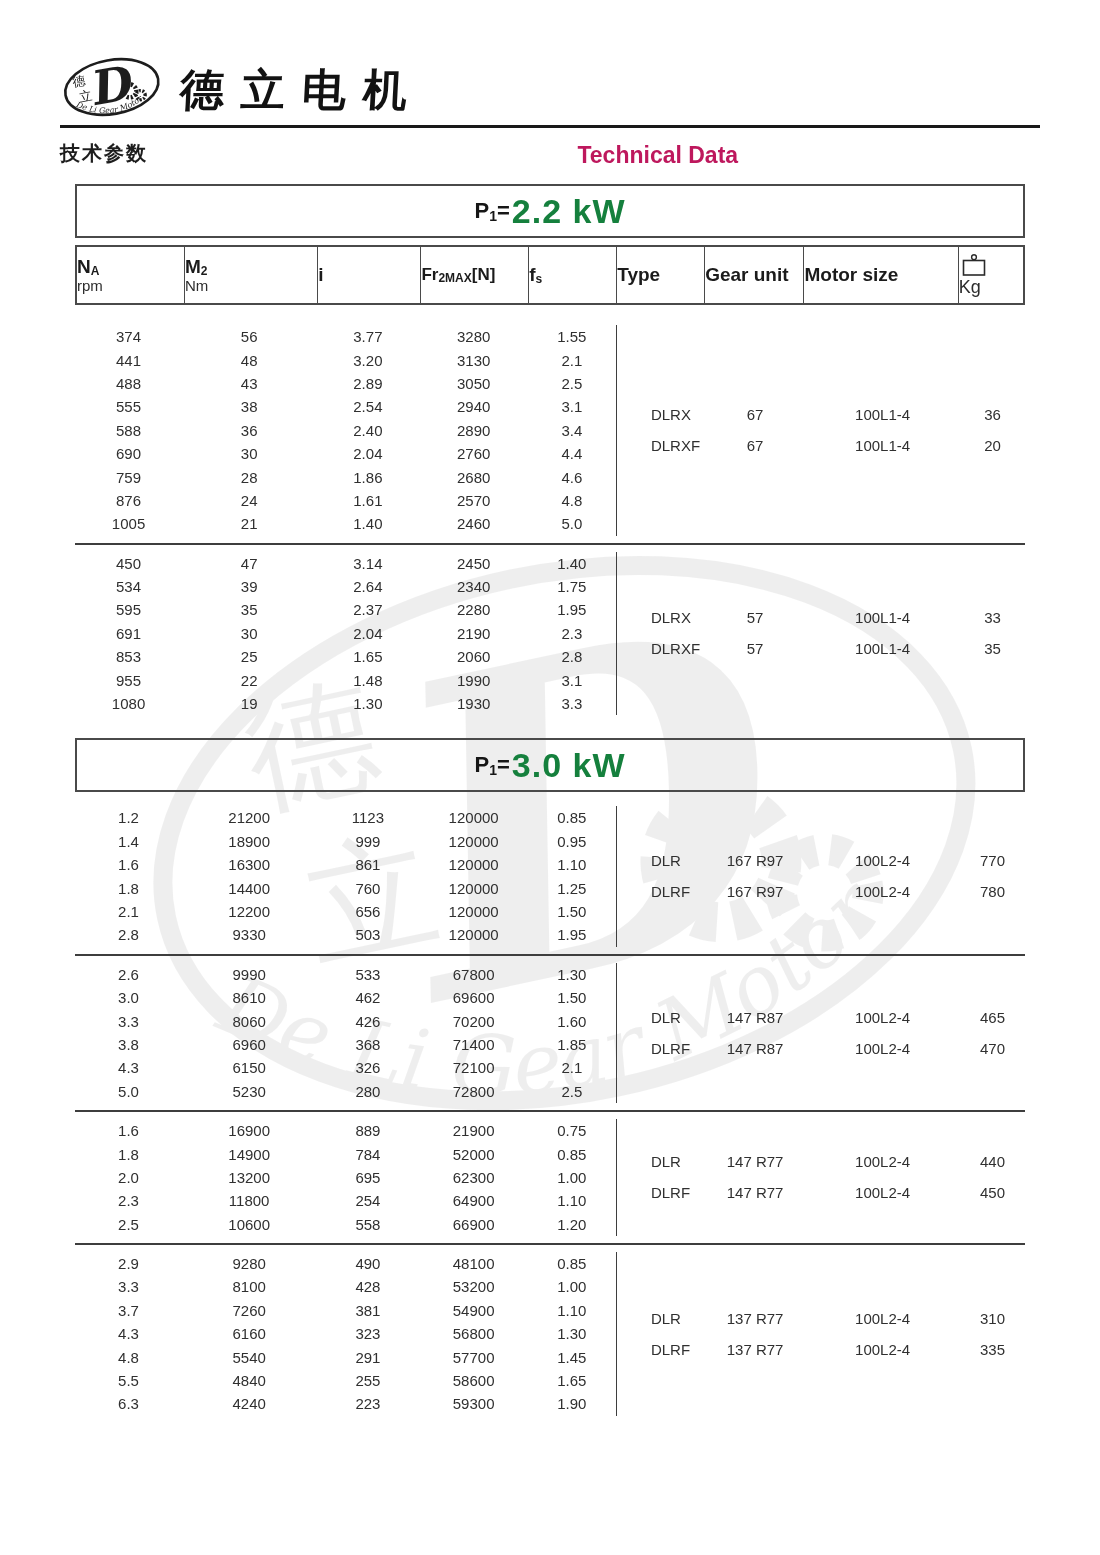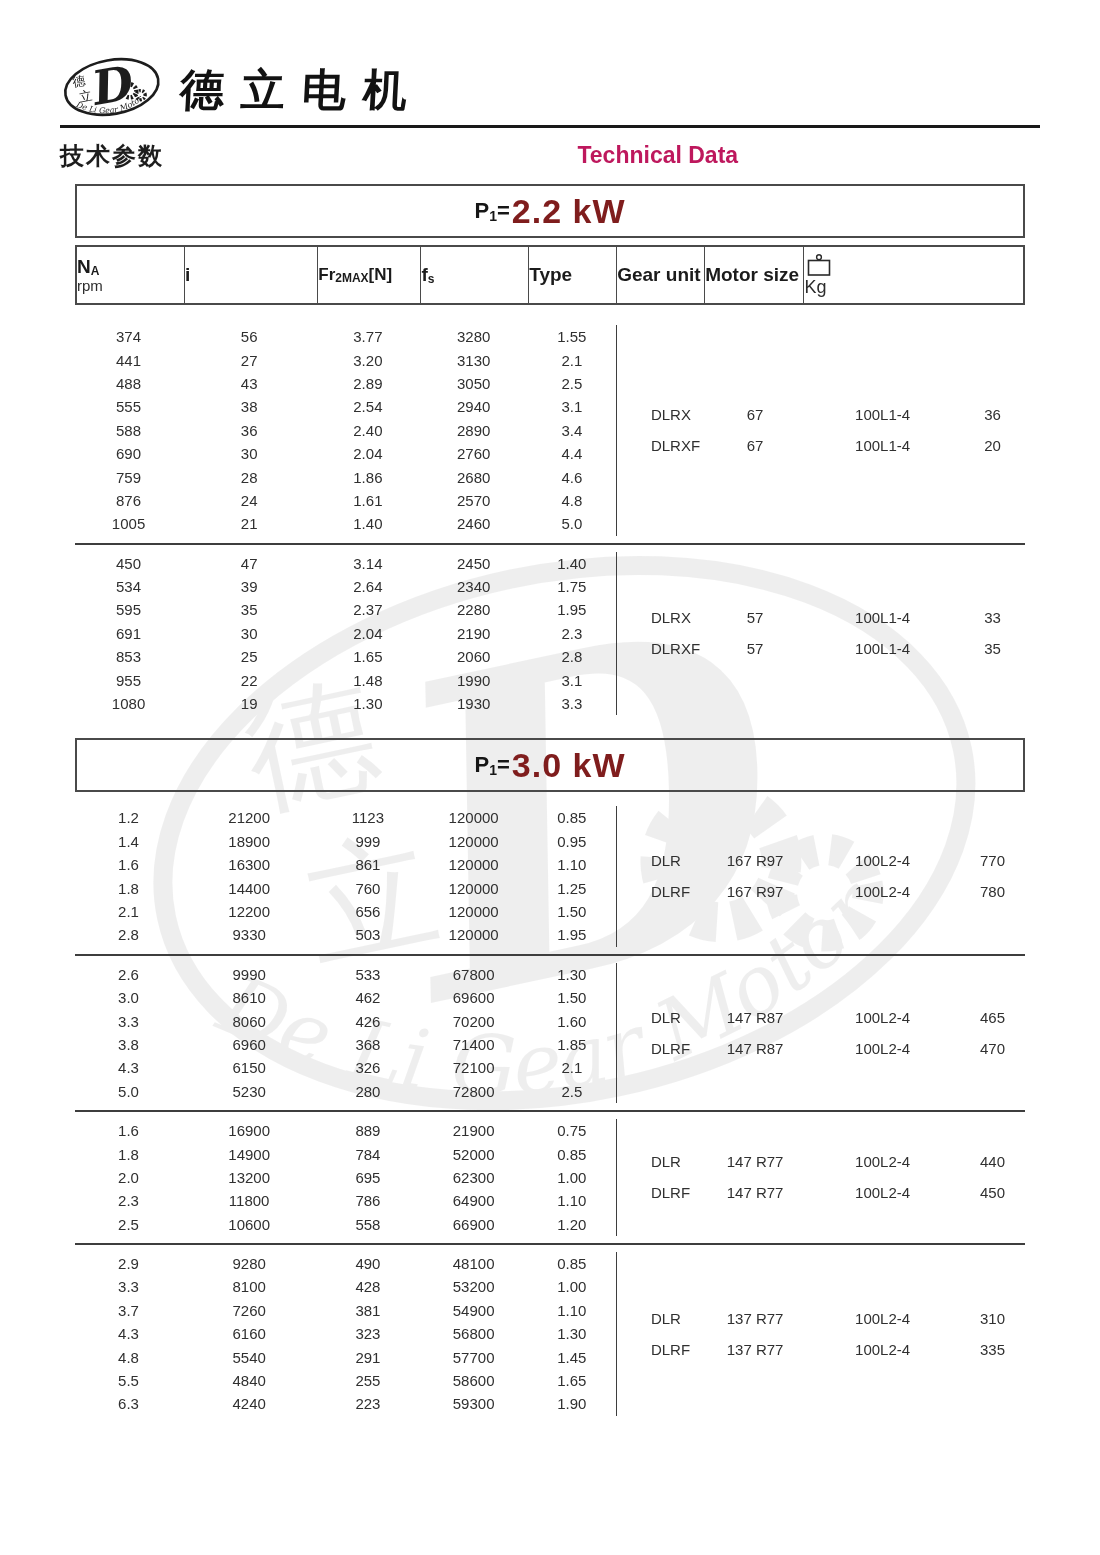--- a/index.html
+++ b/index.html
@@ -10,38 +10,38 @@
   }
   
   .masthead{display:flex;align-items:center;height:72px;}
   .logo{width:104px;height:76px;flex:0 0 auto;}
   .brand{
     font-family:"DejaVu Serif", serif;font-weight:700;font-size:44px;color:#121212;
     letter-spacing:17px;margin-left:16px;white-space:nowrap;transform:skewX(-3deg);
   }
   .top-rule{height:3px;background:#181818;margin-top:-1px;}
   .titles-row{position:relative;margin-top:12px;height:34px;}
-  .title-cn{font-size:24px;font-weight:700;color:#1d1d1d;letter-spacing:2px;}
+  .title-cn{font-size:20px;font-weight:700;color:#1d1d1d;letter-spacing:2px;}
   .title-en{position:absolute;left:61%;top:2px;transform:translateX(-50%);
     font-size:23px;font-weight:700;color:#be185d;}
   
   .watermark{position:absolute;left:118px;top:520px;width:900px;height:660px;
     z-index:0;pointer-events:none;opacity:0.10;}
   
   main{position:relative;margin-top:10px;}
   .sections-host{position:relative;z-index:1;}
   .power-section{margin:0 15px;}
   .power-section + .power-section{margin-top:16px;}
   .power-title-box{
     border:2px solid #4a4a4a;height:50px;display:flex;align-items:center;justify-content:center;
     background:transparent;margin-bottom:7px;
   }
   .p-prefix,.p-eq{font-size:22px;font-weight:700;color:#161616;}
   .p-sub{font-size:14px;font-weight:700;position:relative;top:5px;color:#161616;}
-  .p-value{font-size:34px;font-weight:700;color:#7f1d1d;letter-spacing:1px;margin-left:2px;}
+  .p-value{font-size:34px;font-weight:700;color:#15803d;letter-spacing:1px;margin-left:2px;}
   .col-header{
     display:grid;grid-template-columns:11.3% 14.1% 10.9% 11.4% 9.3% 9.3% 10.5% 16.3% 6.9%;
     border:2px solid #4a4a4a;height:56px;margin-bottom:13px;
   }
   .hcell{border-left:1.5px solid #4a4a4a;display:flex;flex-direction:column;
     align-items:flex-start;justify-content:center;line-height:1.05;}
   .hcell:first-child{border-left:none;}
   .h-main{font-weight:700;font-size:19px;color:#1b1b1b;white-space:nowrap;}
   .h-main.small{font-size:17px;}
   .hsub{font-size:12px;font-weight:700;position:relative;top:2px;}
@@ -119,20 +119,24 @@
             <span class="p-sub">1</span>
             <span class="p-eq">=</span>
             <span class="p-value">2.2 kW</span>
           </div>
   <div class="col-header">
     <div class="hcell">
       <div class="h-main"><span>N</span><span class="hsub">A</span></div>
       <div class="h-unit">rpm</div>
     </div>
     <div class="hcell">
+      <div class="h-main"><span>M</span><span class="hsub">2</span></div>
+      <div class="h-unit">Nm</div>
+    </div>
+    <div class="hcell">
       <div class="h-main">i</div>
     </div>
     <div class="hcell">
       <div class="h-main small"><span>Fr</span><span class="hsub">2MAX</span><span>[N]</span></div>
     </div>
     <div class="hcell">
       <div class="h-main"><span>f</span><span class="hsub">s</span></div>
     </div>
     <div class="hcell">
       <div class="h-main">Type</div>
@@ -156,21 +160,21 @@
               <div class="block-left">
                 <div class="drow">
                   <div class="dcell">374</div>
                   <div class="dcell">56</div>
                   <div class="dcell">3.77</div>
                   <div class="dcell">3280</div>
                   <div class="dcell">1.55</div>
                 </div>
                 <div class="drow">
                   <div class="dcell">441</div>
-                  <div class="dcell">27</div>
+                  <div class="dcell">48</div>
                   <div class="dcell">3.20</div>
                   <div class="dcell">3130</div>
                   <div class="dcell">2.1</div>
                 </div>
                 <div class="drow">
                   <div class="dcell">488</div>
                   <div class="dcell">43</div>
                   <div class="dcell">2.89</div>
                   <div class="dcell">3050</div>
                   <div class="dcell">2.5</div>
@@ -449,21 +453,21 @@
                 <div class="drow">
                   <div class="dcell">2.0</div>
                   <div class="dcell">13200</div>
                   <div class="dcell">695</div>
                   <div class="dcell">62300</div>
                   <div class="dcell">1.00</div>
                 </div>
                 <div class="drow">
                   <div class="dcell">2.3</div>
                   <div class="dcell">11800</div>
-                  <div class="dcell">786</div>
+                  <div class="dcell">254</div>
                   <div class="dcell">64900</div>
                   <div class="dcell">1.10</div>
                 </div>
                 <div class="drow">
                   <div class="dcell">2.5</div>
                   <div class="dcell">10600</div>
                   <div class="dcell">558</div>
                   <div class="dcell">66900</div>
                   <div class="dcell">1.20</div>
                 </div>

